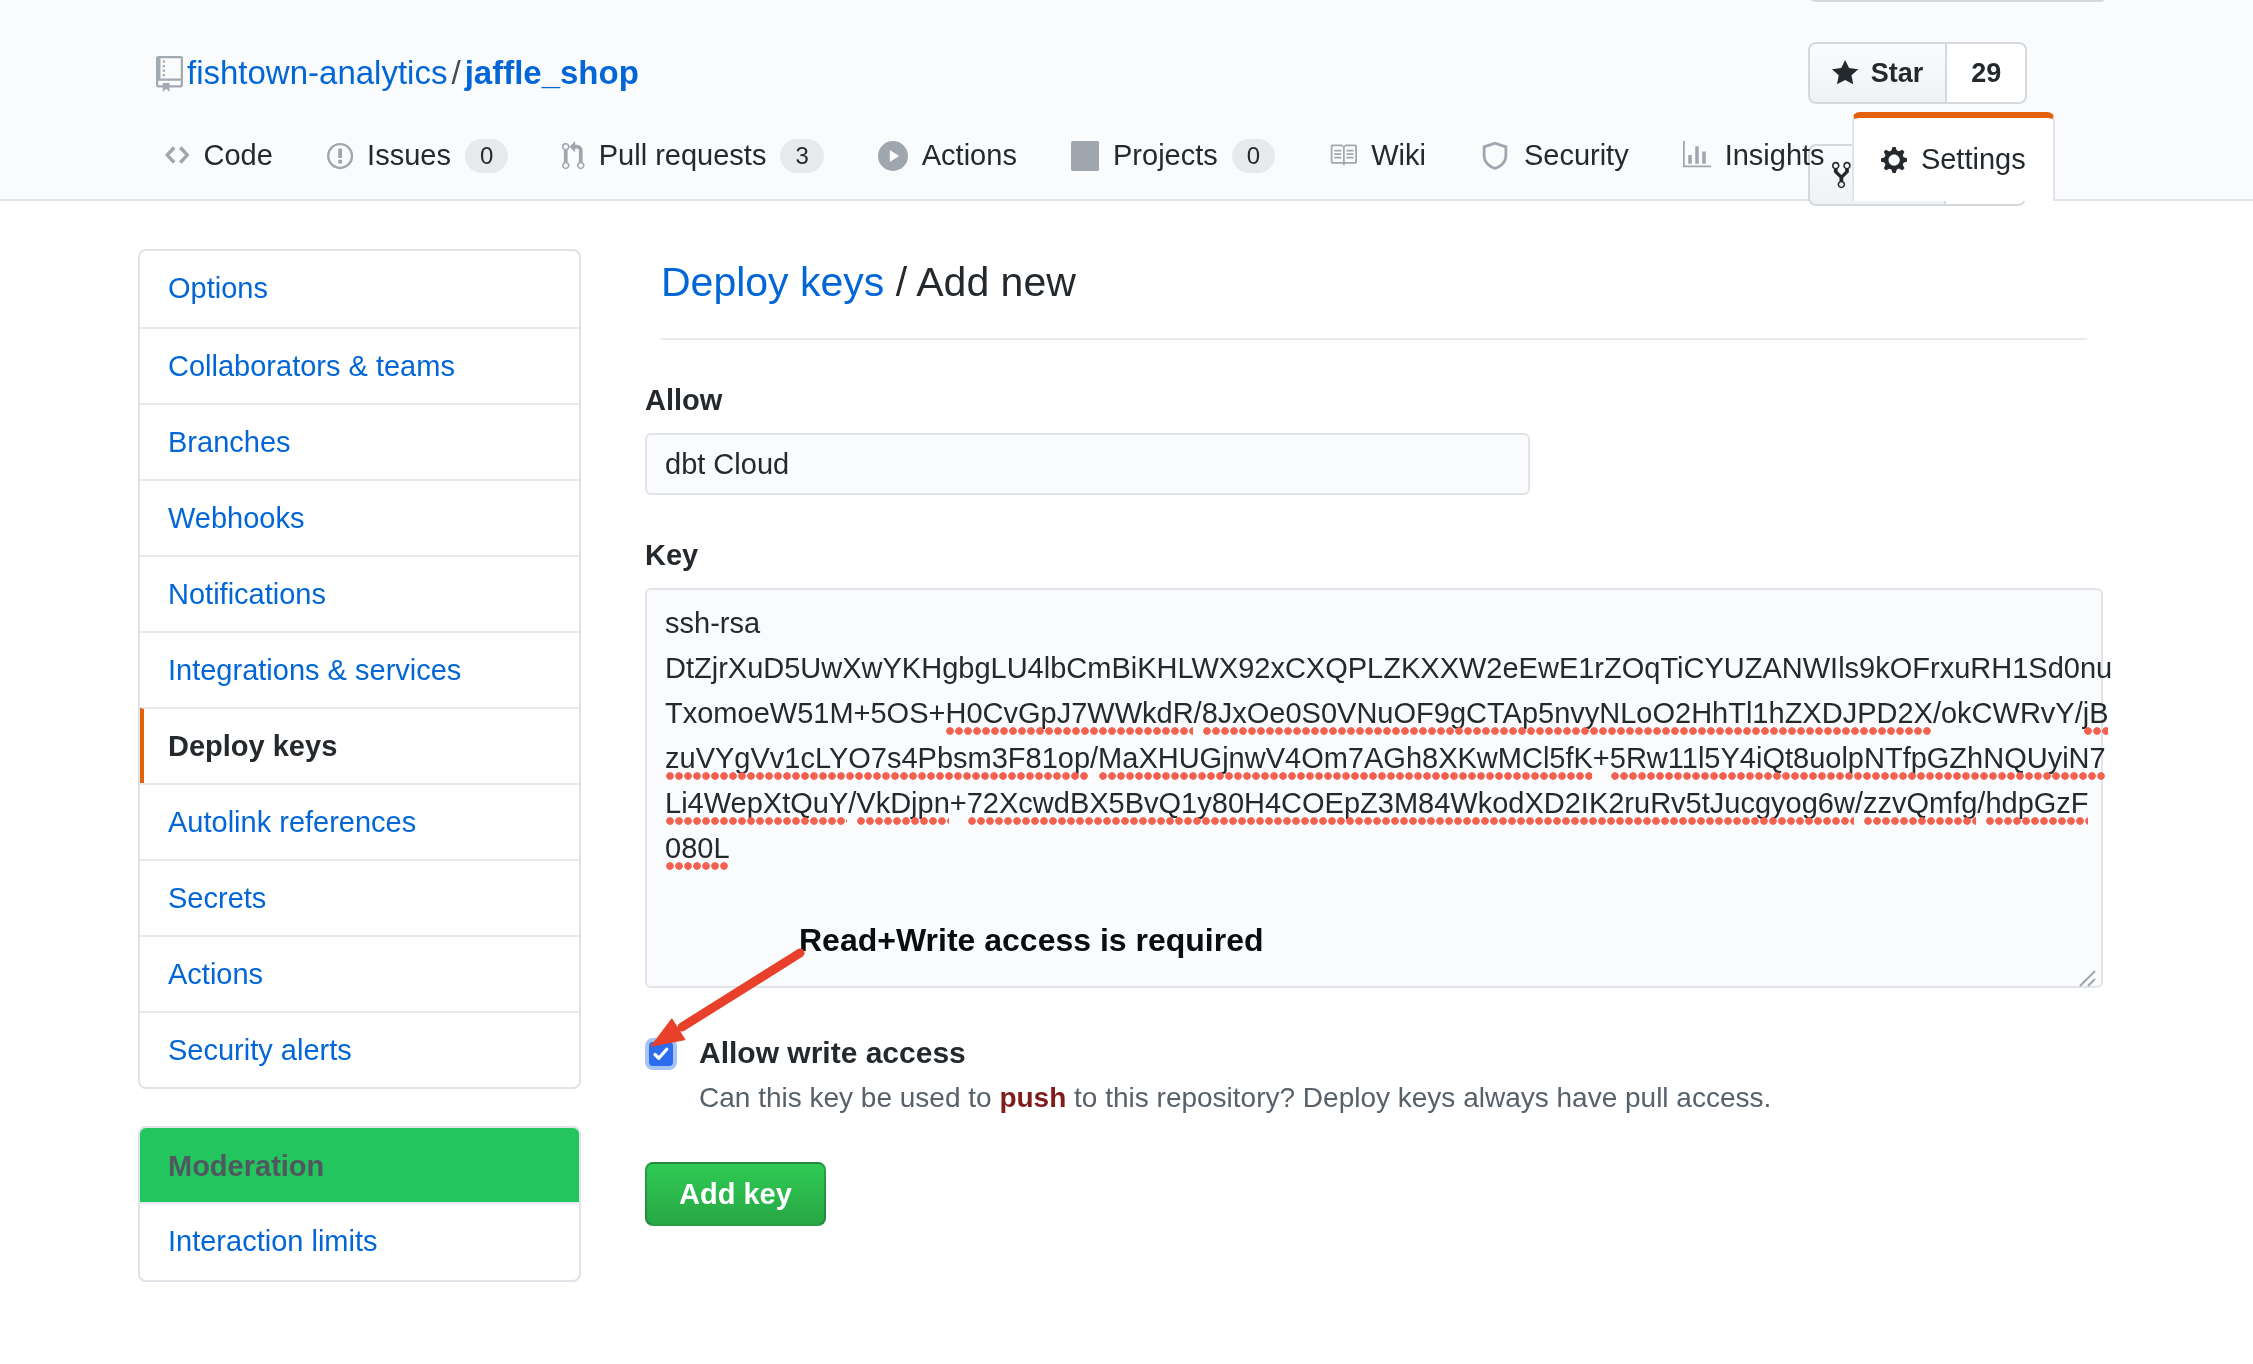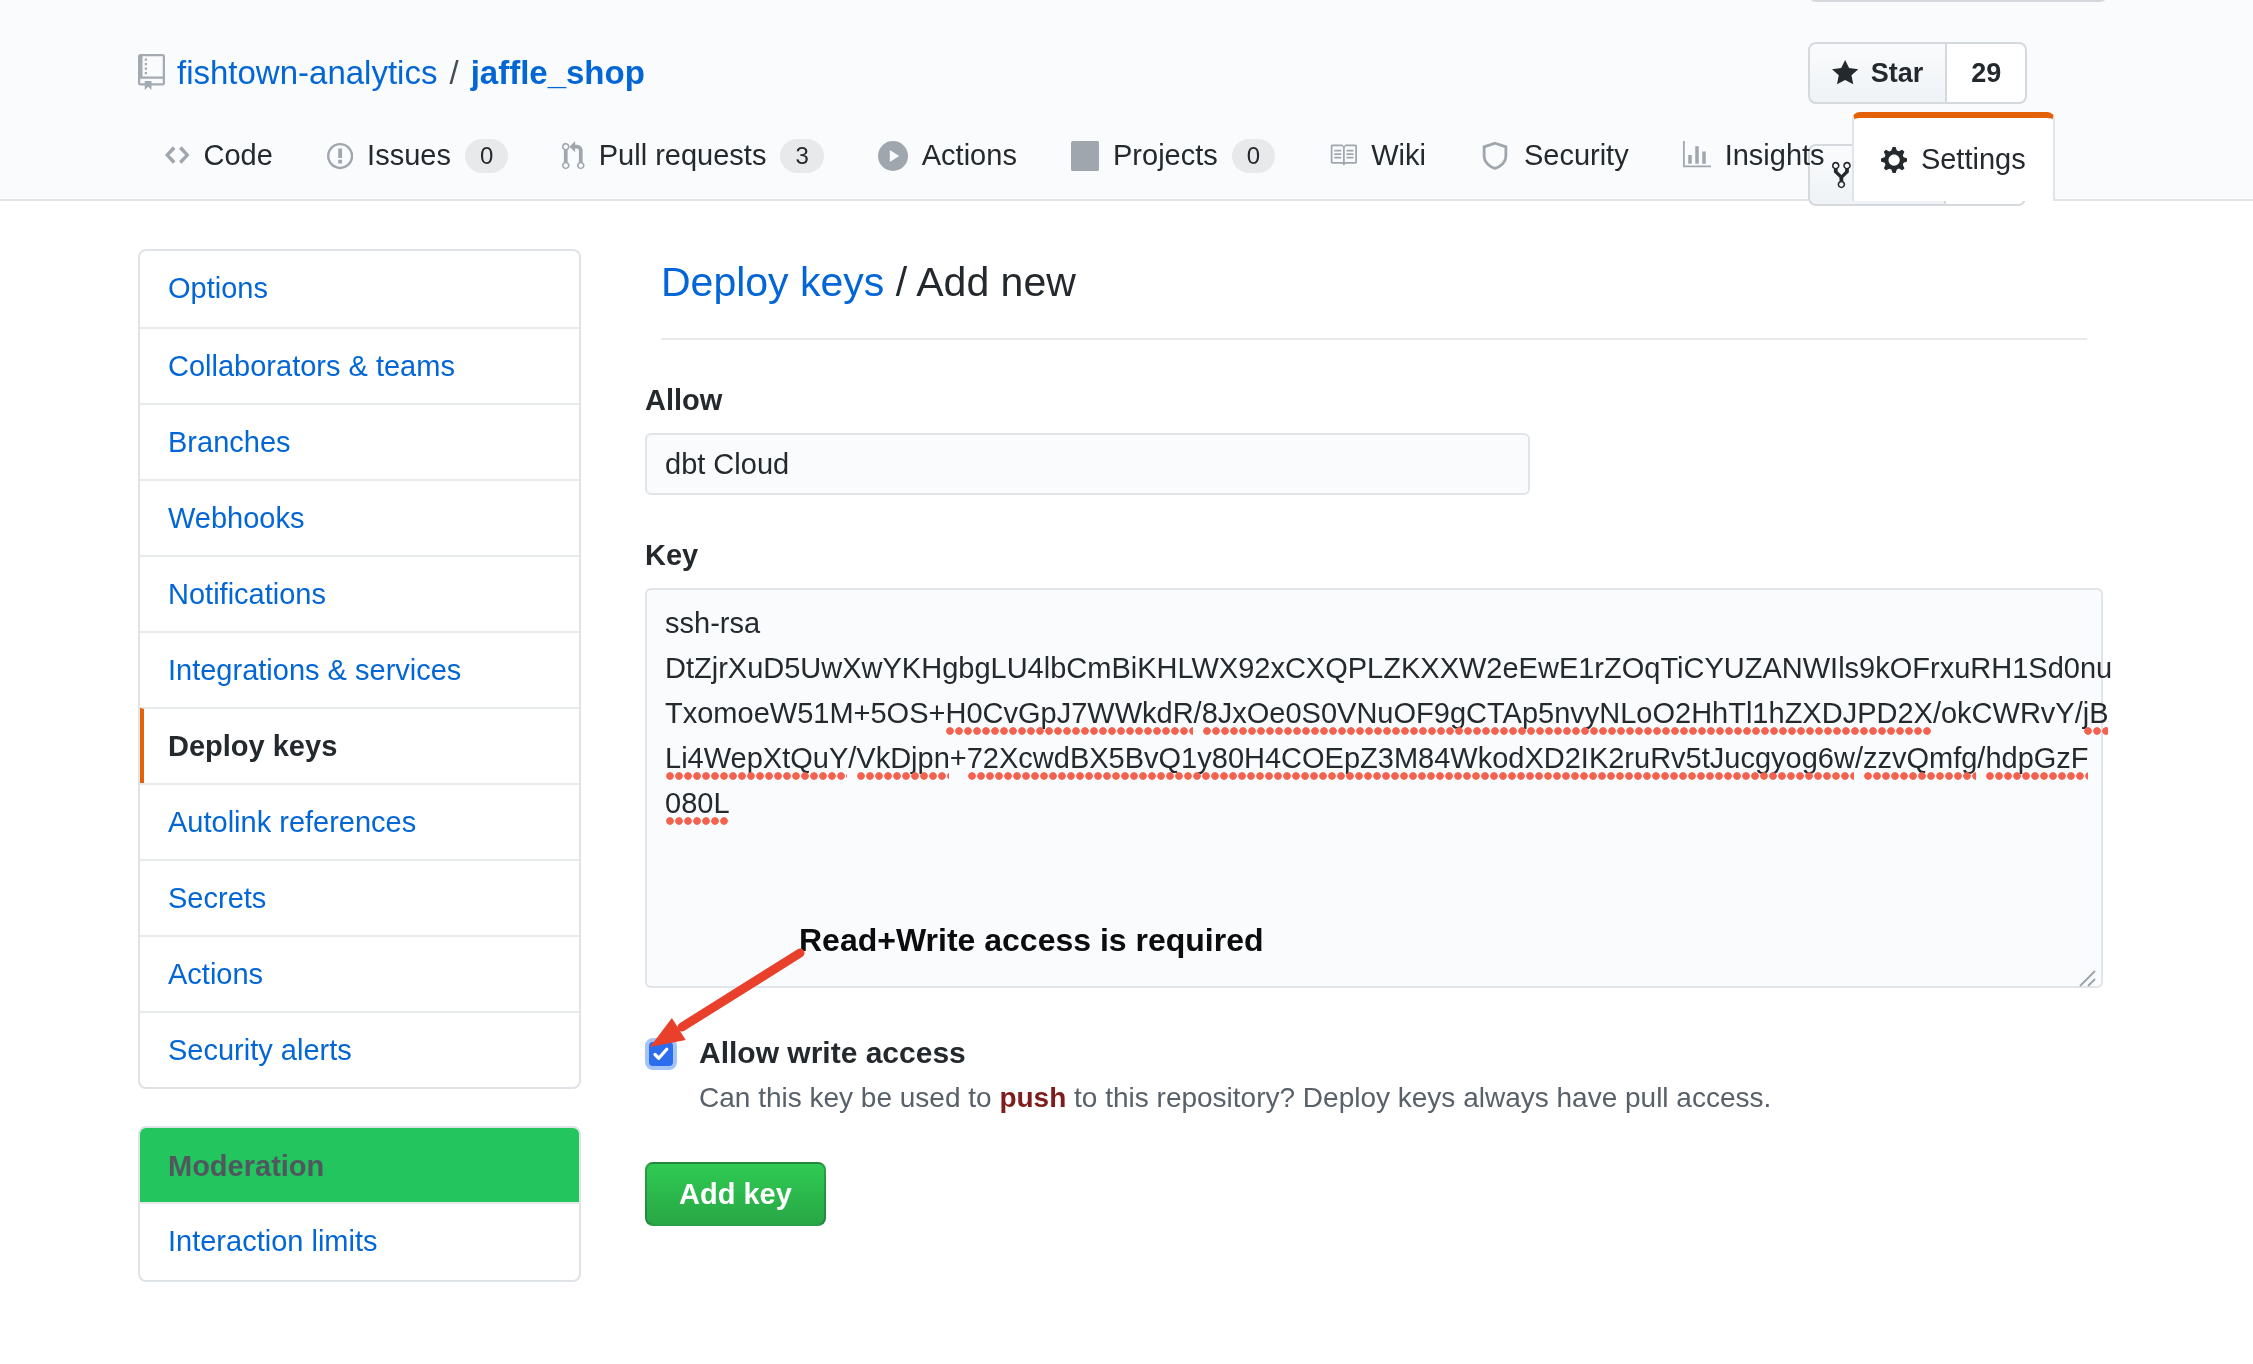--- a/index.html
+++ b/index.html
@@ -7,21 +7,21 @@
   body {
     width:2253px; height:1364px; background:#fff;
     font-family:"Liberation Sans","DejaVu Sans",sans-serif;
     color:var(--text,#24292e); overflow:hidden;
   }
   .container { width:1970px; margin-left:138px; }
 
   
   .repo-header { background:var(--header_bg,#fafbfc); border-bottom:2px solid var(--border,#e1e4e8); }
   .header-top { display:flex; justify-content:space-between; align-items:center; padding-top:34px; height:112px; }
-  .repo-title { display:flex; align-items:flex-start; gap:12px; font-size:33px; }
+  .repo-title { display:flex; align-items:flex-end; gap:4px; font-size:33px;margin-left:18px; }
   .repo-title .icon { height:36px; color:#a3aab1; }
   .repo-title a { color:var(--link,#0366d6); text-decoration:none; cursor:pointer; }
   .repo-title .sep { color:#444d56; }
   .repo-title .repo-name { font-weight:700; }
 
   .social-buttons { display:flex; gap:40px;flex-direction:column; }
   .btn-group { display:flex; }
   .btn-social {
     display:flex; align-items:center; gap:12px; height:62px; padding:0 22px;
     background:linear-gradient(#fafbfc,#eff3f6); border:2px solid #d5d9dd;
@@ -254,20 +254,21 @@
 
       <label class="form-label">Allow</label>
       <input class="text-input" type="text" value="dbt Cloud" style="">
 
       <label class="form-label">Key</label>
       <div class="key-box">
         <div id="key-lines">
             <div class="key-line"><span>ssh-rsa</span></div>
             <div class="key-line"><span>DtZjrXuD5UwXwYKHgbgLU4lbCmBiKHLWX92xCXQPLZKXXW2eEwE1rZOqTiCYUZANWIls9kOFrxuRH1Sd0nu</span></div>
             <div class="key-line"><span>TxomoeW51M+5OS+</span><span class="mis">H0CvGpJ7WWkdR</span><span>/</span><span class="mis">8JxOe0S0VNuOF9gCTAp5nvyNLoO2HhTl1hZXDJPD2X</span><span>/okCWRvY/</span><span class="mis">jB</span></div>
+            <div class="key-line"><span class="mis">zuVYgVv1cLYO7s4Pbsm3F81op</span><span>/</span><span class="mis">MaXHUGjnwV4Om7AGh8XKwMCl5fK</span><span>+</span><span class="mis">5Rw11l5Y4iQt8uolpNTfpGZhNQUyiN7</span></div>
             <div class="key-line"><span class="mis">Li4WepXtQuY</span><span>/</span><span class="mis">VkDjpn</span><span>+</span><span class="mis">72XcwdBX5BvQ1y80H4COEpZ3M84WkodXD2IK2ruRv5tJucgyog6w</span><span>/</span><span class="mis">zzvQmfg</span><span>/</span><span class="mis">hdpGzF</span></div>
             <div class="key-line"><span class="mis">080L</span></div>
           </div>
         <div class="annotation">Read+Write access is required</div>
         <span class="resize-grip">
           <svg viewBox="0 0 26 26" width="26" height="26">
               <path d="M22 7L7 22M22 15l-7 7" stroke="currentColor" stroke-width="2" fill="none"></path>
             </svg>
         </span>
       </div>

